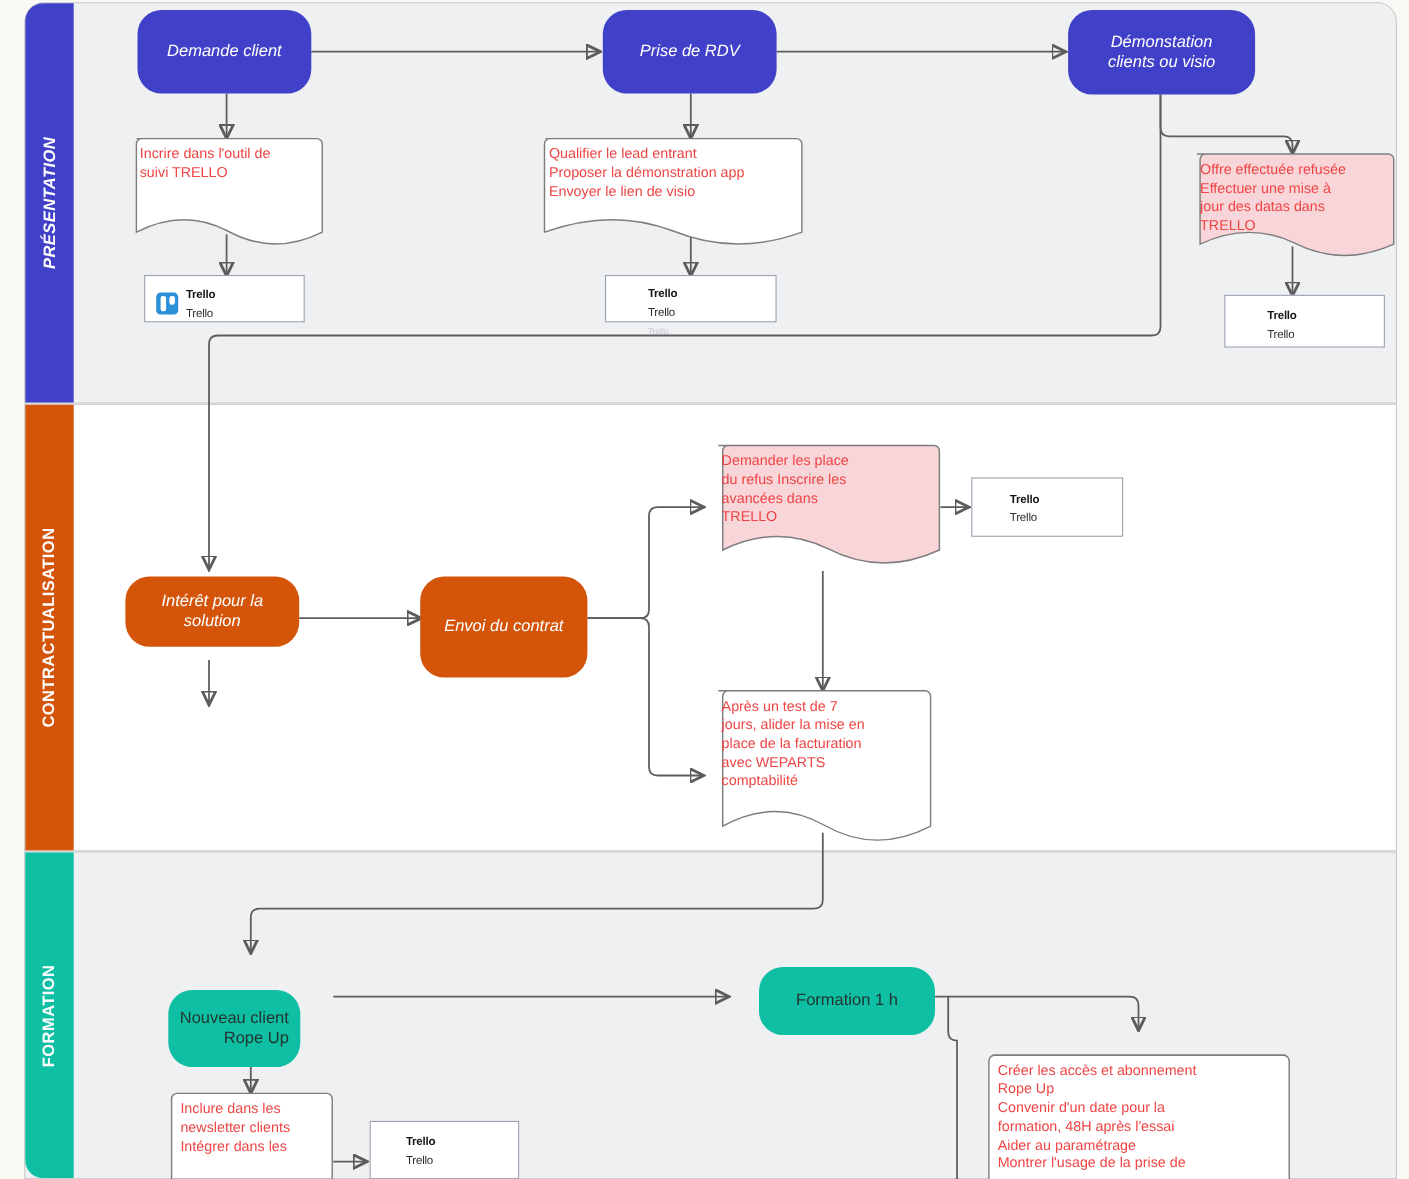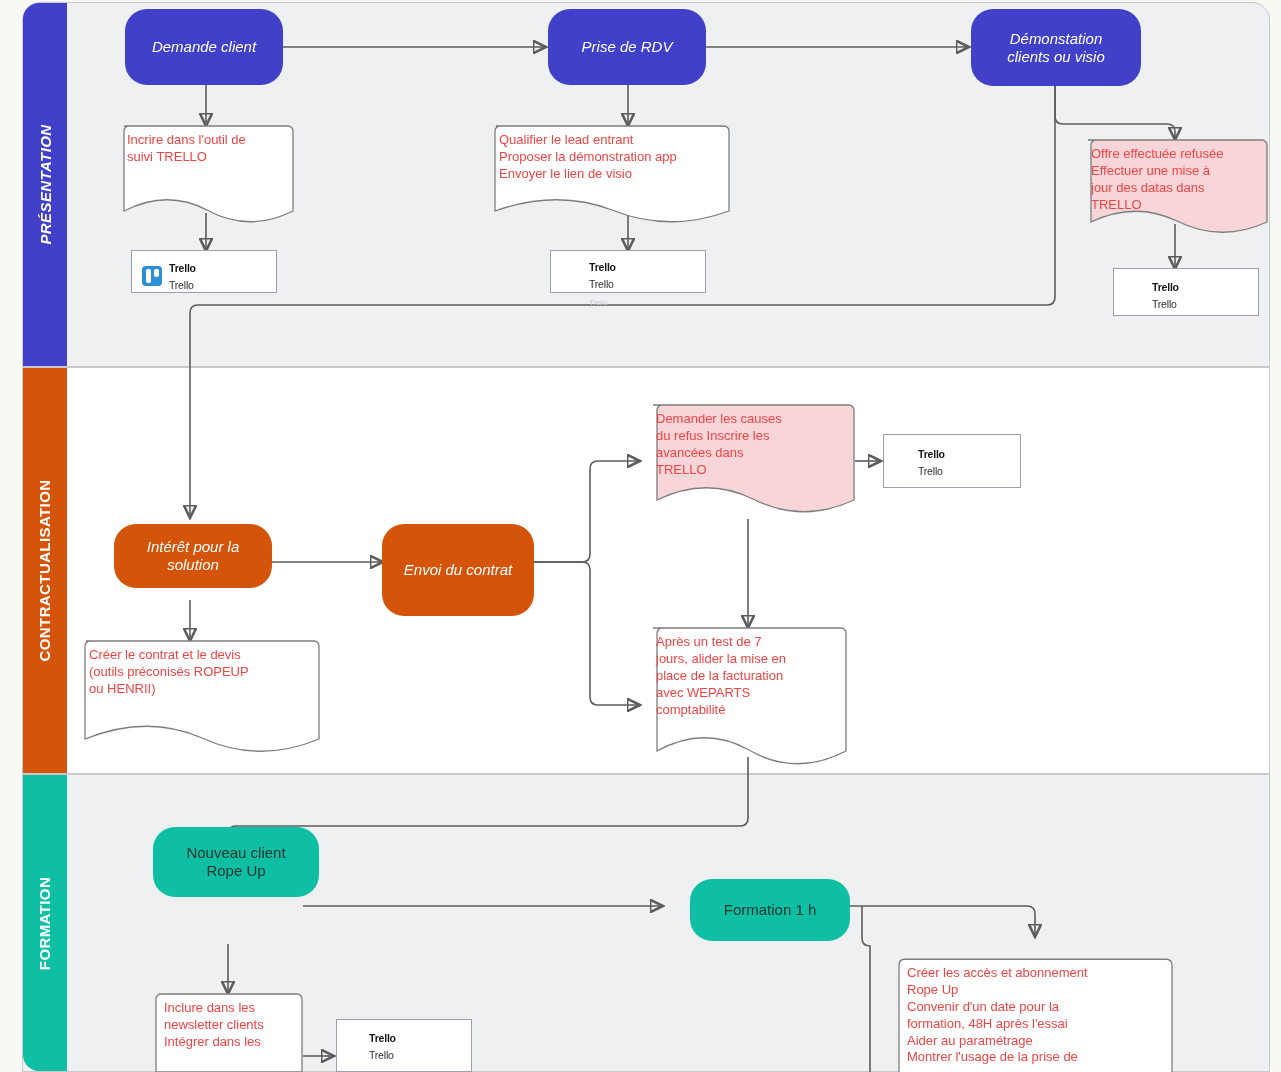--- a/index.html
+++ b/index.html
@@ -199,56 +199,48 @@
   </div>
 
   <div class="node orange" style="left:382px;top:524px;width:152px;height:92px;">
     <span style="white-space:pre-line">Envoi du contrat</span>
   </div>
 
   <div class="doc" style="left:647px;top:404px;width:208px;height:115px;">
     <svg viewBox="0 0 208 115" preserveAspectRatio="none">
       <path d="M6,1 H202 a5,5 0 0 1 5,5 V96 q-52,24 -101,-1 q-47,-23 -96,1 V6 a5,5 0 0 1 5,-5 z" fill="#f8d5d8" stroke="#7d7d7d" stroke-width="1.3"></path>
     </svg>
-    <div class="doc-text">Demander les causes
+    <div class="doc-text">Demander les place
 du refus Inscrire les
 avancées dans
 TRELLO</div>
   </div>
 
   <div class="rect" style="left:883px;top:434px;width:138px;height:54px;">
     <div class="trello-inner" style="left:34px;top:10px;">
       <span class="trello-words">
         <span class="w1">Trello</span><br>
         <span class="w2">Trello</span>
       </span>
     </div>
   </div>
 
-  <div class="doc" style="left:80px;top:640px;width:240px;height:120px;">
-    <svg viewBox="0 0 240 120" preserveAspectRatio="none">
-      <path d="M6,1 H234 a5,5 0 0 1 5,5 V99 q-60,25 -117,-1 q-55,-24 -117,1 V6 a5,5 0 0 1 5,-5 z" fill="#ffffff" stroke="#7d7d7d" stroke-width="1.3"></path>
-    </svg>
-    <div class="doc-text">Créer le contrat et le devis
-(outils préconisés ROPEUP
-ou HENRII)</div>
-  </div>
 
   <div class="doc" style="left:647px;top:627px;width:200px;height:148px;">
     <svg viewBox="0 0 200 148" preserveAspectRatio="none">
       <path d="M6,1 H194 a5,5 0 0 1 5,5 V124 q-50,26 -97,-1 q-45,-25 -92,1 V6 a5,5 0 0 1 5,-5 z" fill="#ffffff" stroke="#7d7d7d" stroke-width="1.3"></path>
     </svg>
     <div class="doc-text">Après un test de 7
 jours, alider la mise en
 place de la facturation
 avec WEPARTS
 comptabilité</div>
   </div>
 
-  <div class="node teal" style="left:153px;top:827px;width:166px;height:70px;">
+  <div class="node teal" style="left:153px;top:900px;width:120px;height:70px;text-align:right;">
     <span style="white-space:pre-line">Nouveau client
 Rope Up</span>
   </div>
 
   <div class="node teal" style="left:690px;top:879px;width:160px;height:62px;">
     <span style="white-space:pre-line">Formation 1 h</span>
   </div>
 
   <div class="doc" style="left:155px;top:993px;width:148px;height:79px;border-radius:19px;">
     <svg viewBox="0 0 148 79" preserveAspectRatio="none">

